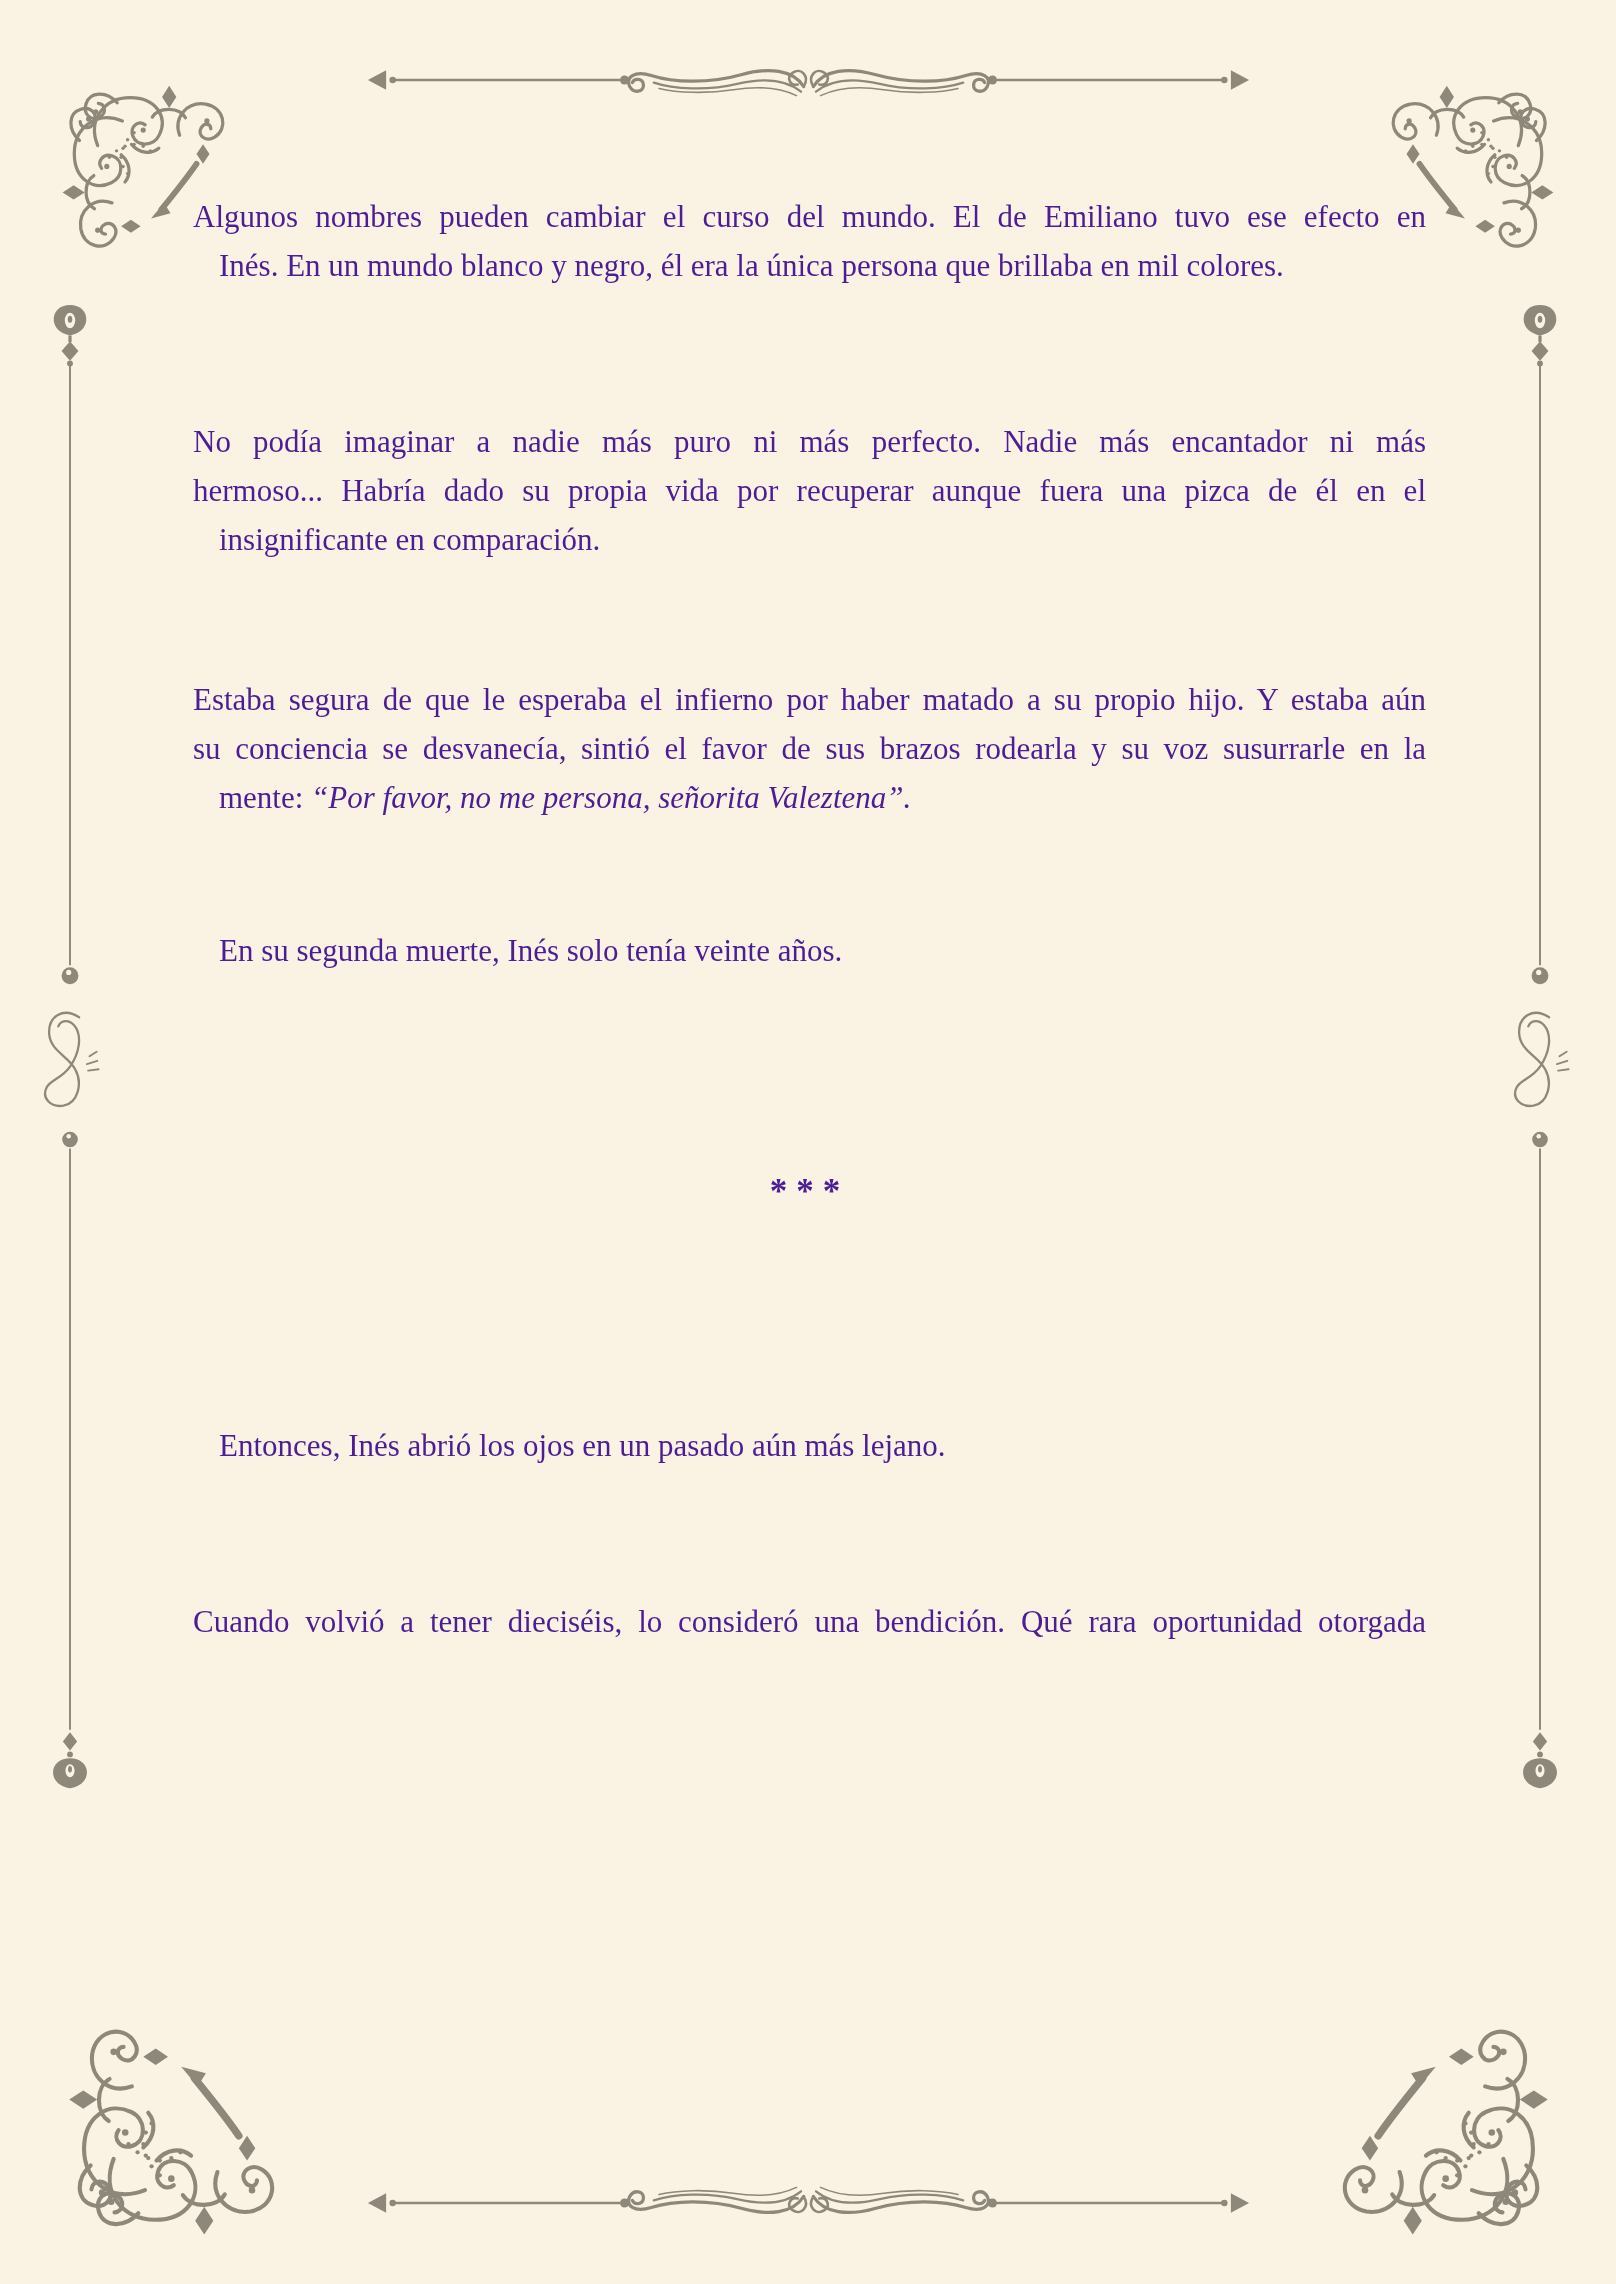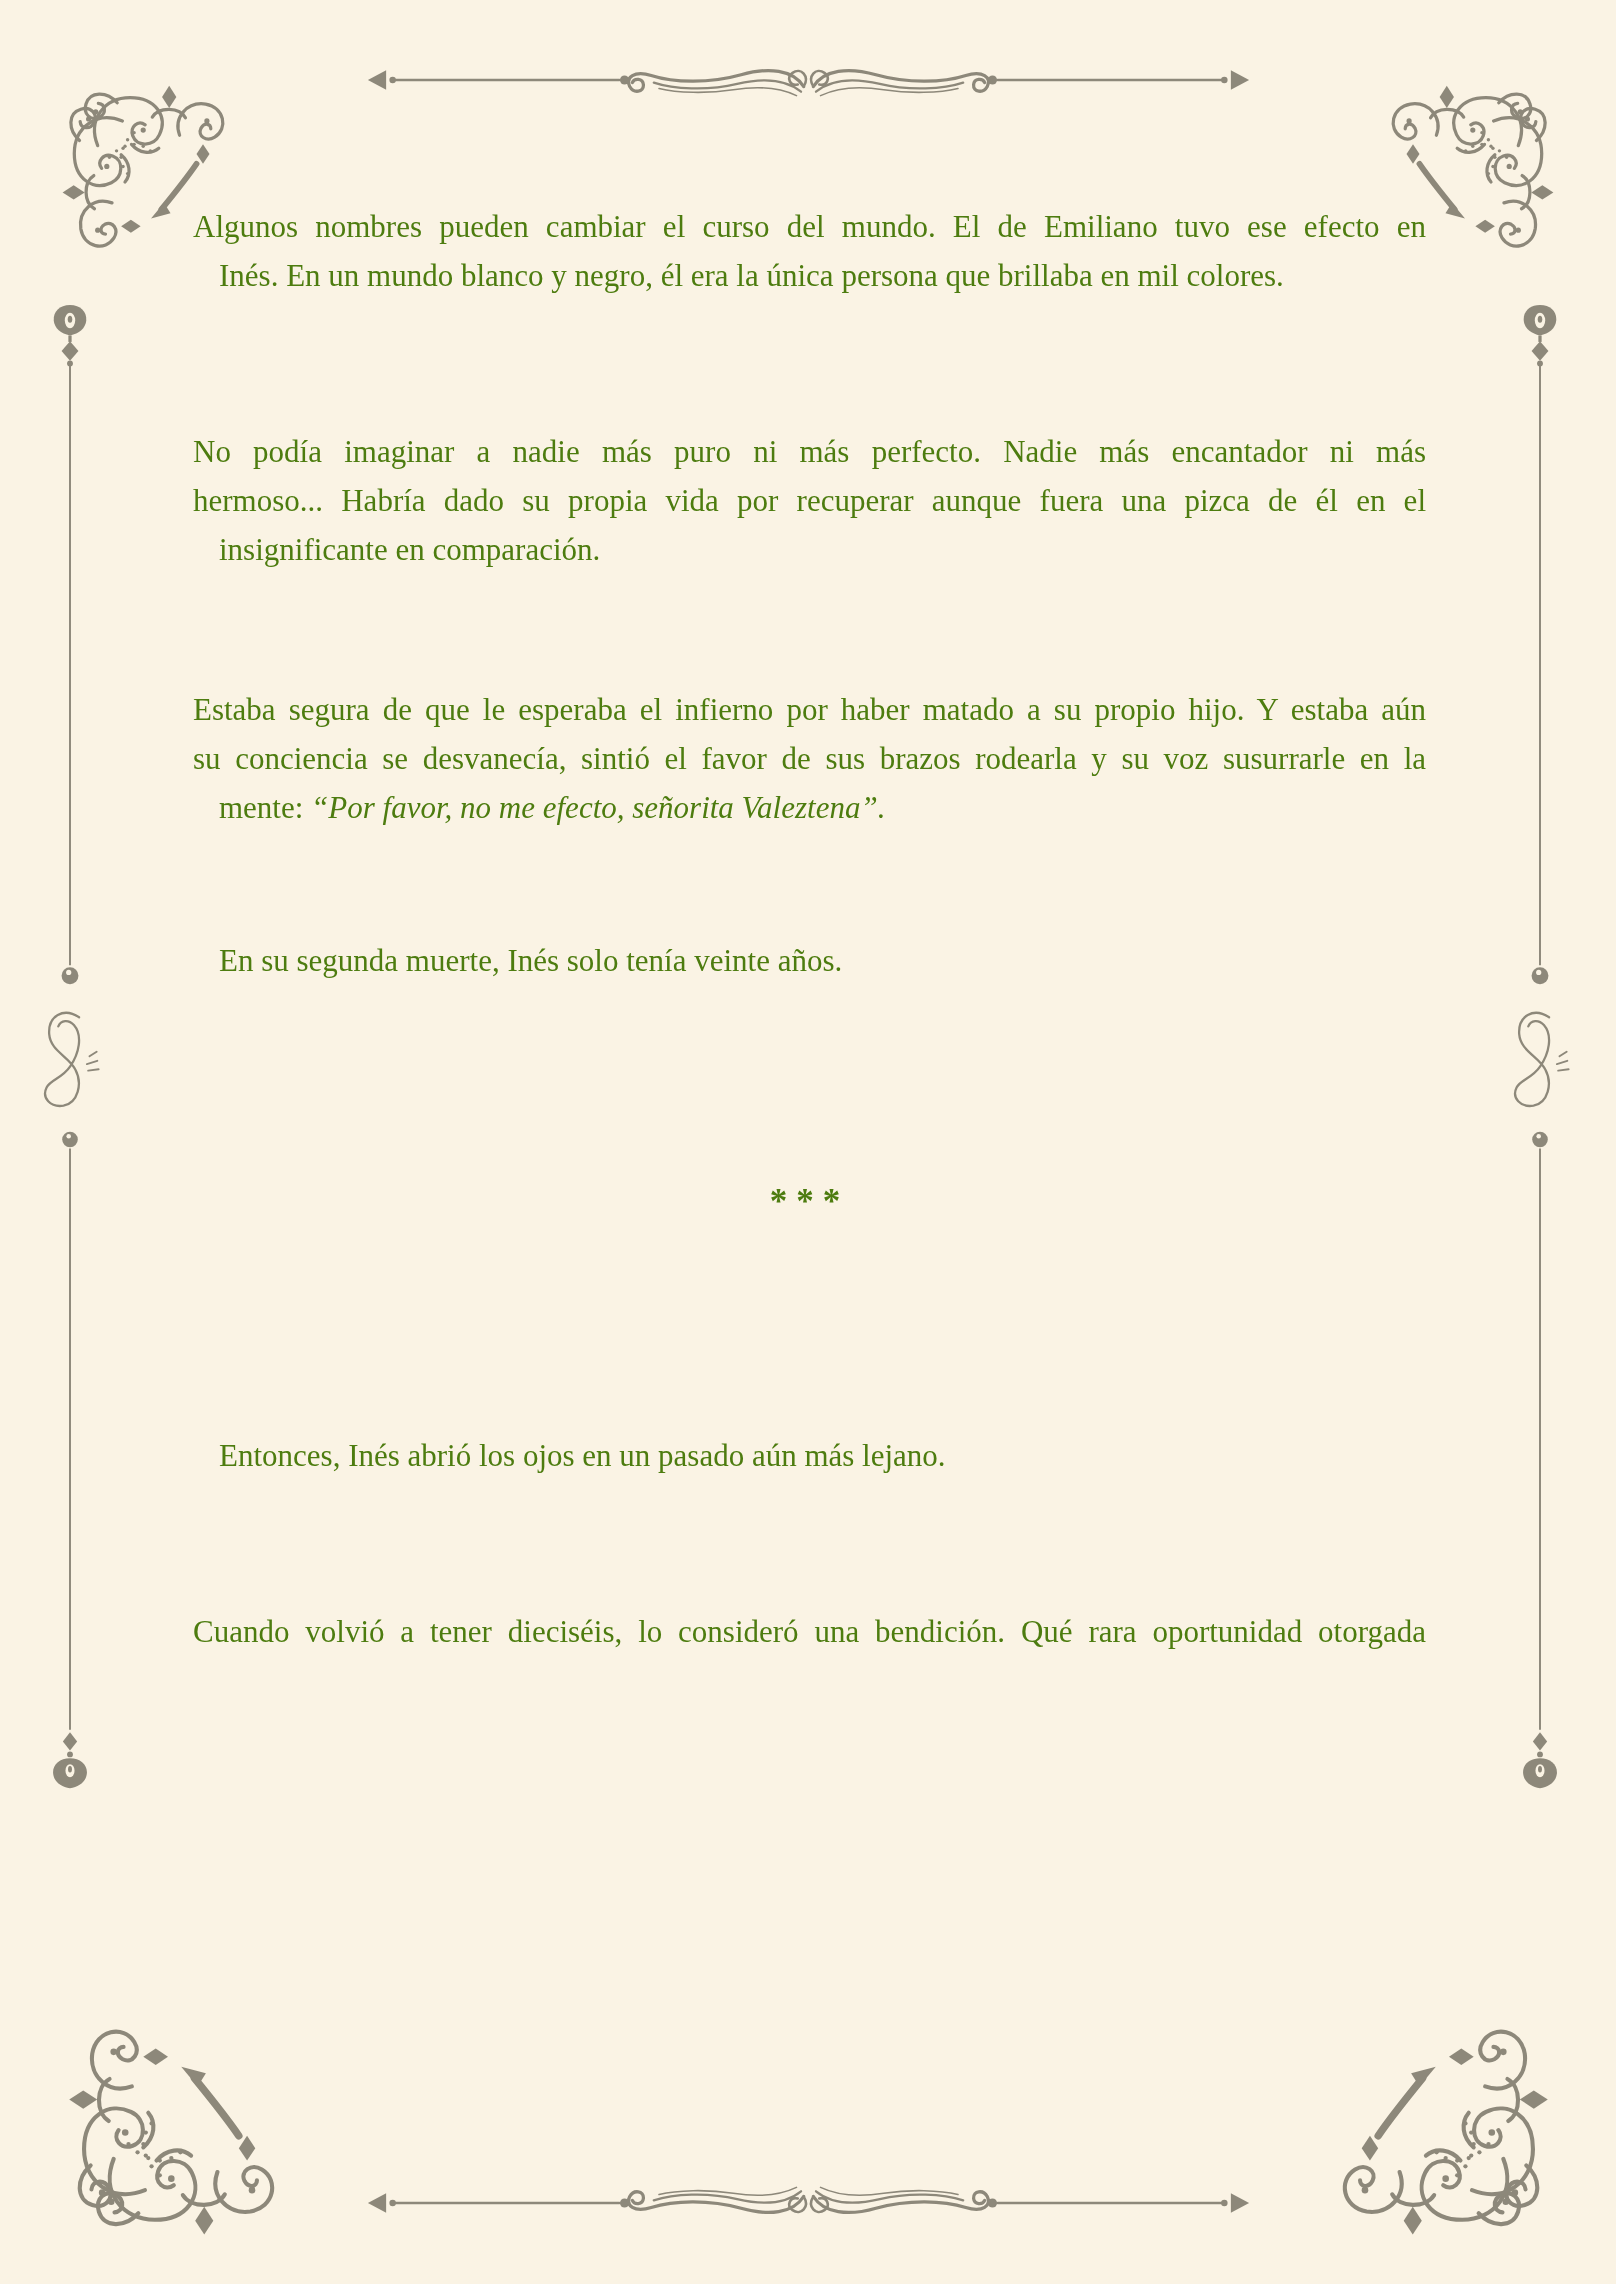--- a/index.html
+++ b/index.html
@@ -26,23 +26,23 @@
   .divider-top    { left: 364px; top: 59px;   width: 889px; height: 42px; }
   .divider-bottom { left: 364px; top: 2182px; width: 889px; height: 42px; transform: scaleY(-1); }
 
   
   .rail-left  { left: 31px;   top: 293px; width: 78px; height: 1511px; }
   .rail-right { left: 1501px; top: 293px; width: 78px; height: 1511px; }
 
   
   .content {
     position: absolute;
-    left: 193px; top: 10px;
+    left: 193px; top: 0;
     width: 1233px;
-    color: #4d7c0f;
+    color: #4c1d95;
     font-size: 31px;
     line-height: 49px;
   }
   .content p { margin: 0; }
   .jline {
     display: block;
     text-align: justify;
     text-align-last: justify;
     text-justify: inter-word;
     white-space: nowrap;
@@ -185,21 +185,21 @@
       <span class="jline">No podía imaginar a nadie más puro ni más perfecto. Nadie más encantador ni más</span>
       <span class="jline">hermoso... Habría dado su propia vida por recuperar aunque fuera una pizca de él en el</span>
       <span class="jlast">insignificante en comparación.</span>
     </p>
 
 
     <p style="margin-top:111px">
       <span class="jline">Estaba segura de que le esperaba el infierno por haber matado a su propio hijo. Y estaba aún</span>
       <span class="jline">su conciencia se desvanecía, sintió el favor de sus brazos rodearla y su voz susurrarle en la</span>
       <span class="jlast">
-        <span>mente: </span><span class="italic">“Por favor, no me efecto, señorita Valeztena”.</span>
+        <span>mente: </span><span class="italic">“Por favor, no me persona, señorita Valeztena”.</span>
       </span>
     </p>
 
     <p style="margin-top:104px">
       <span class="jlast">En su segunda muerte, Inés solo tenía veinte años.</span>
     </p>
 
     <p class="sep" style="margin-top:192px">***</p>
 
     <p style="margin-top:205px">

